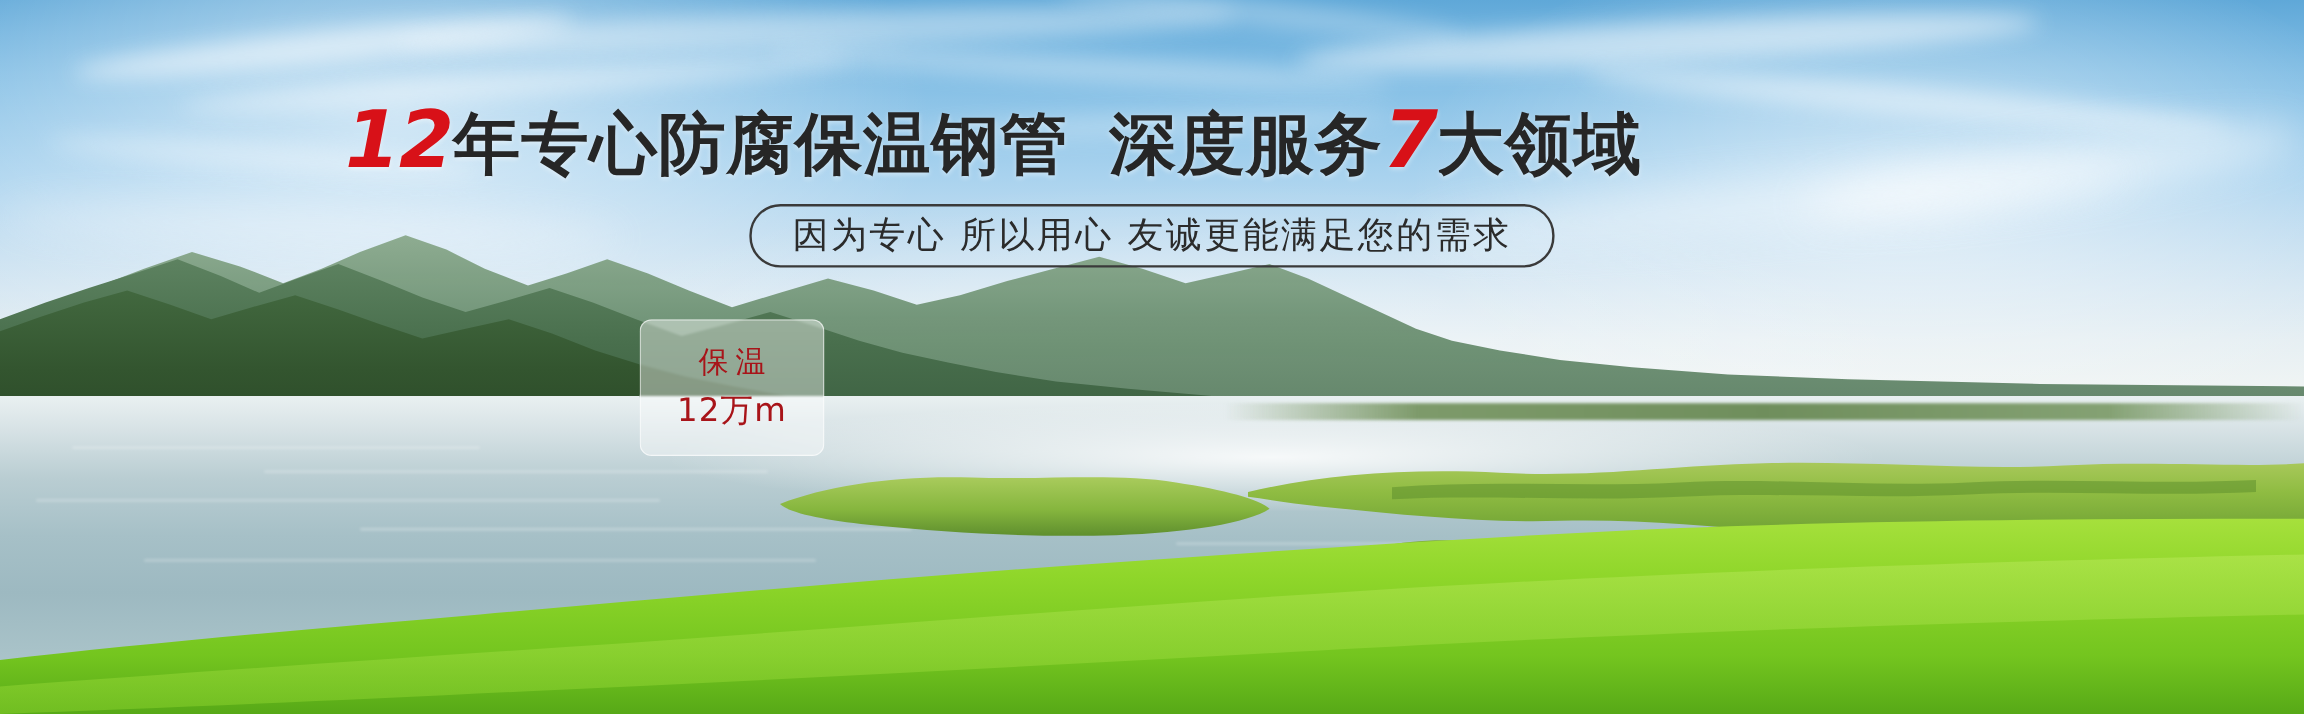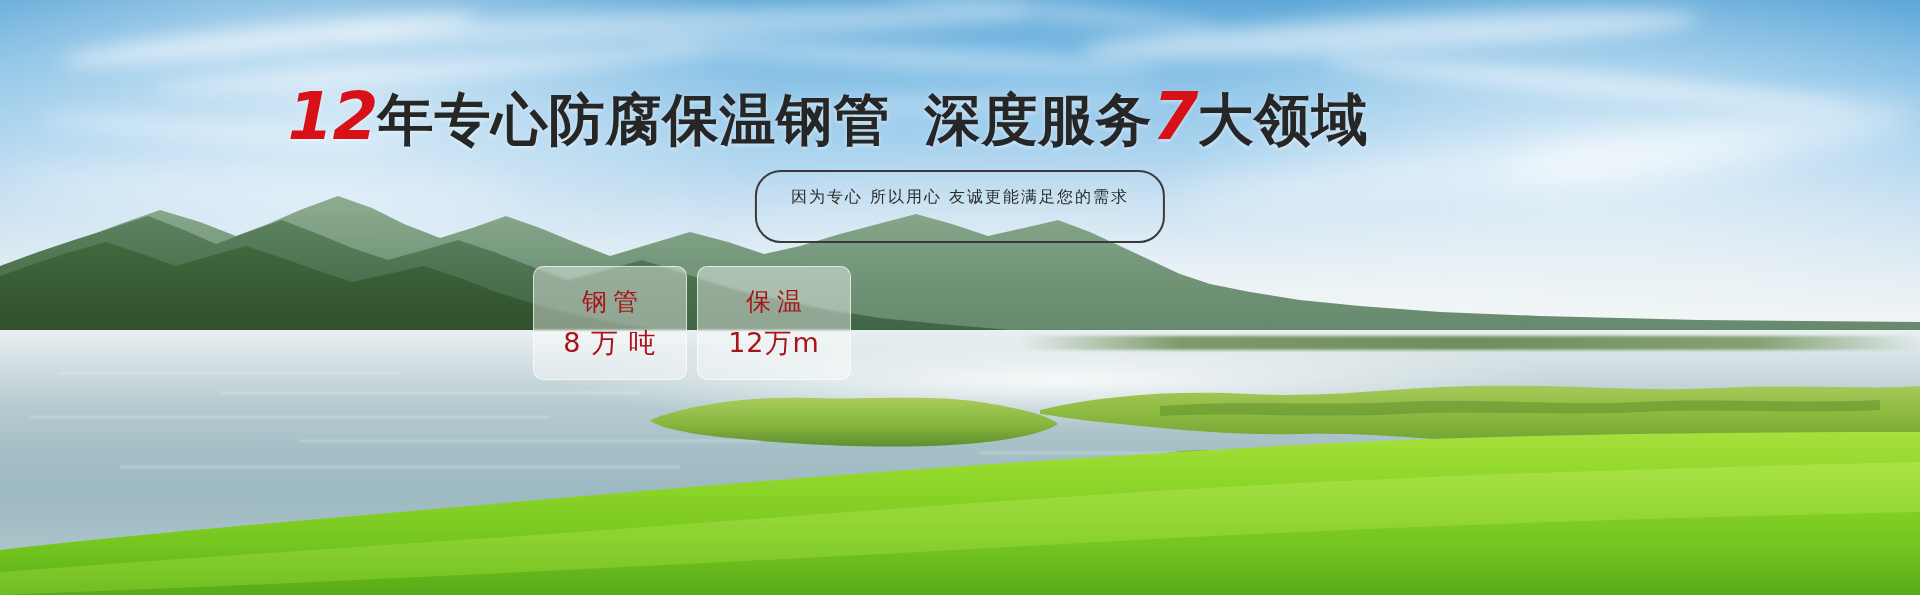--- a/index.html
+++ b/index.html
@@ -188,26 +188,26 @@
   .headline .gap {
     display: inline-block;
     width: 34px;
   }
 
   .subtitle-pill {
     position: absolute;
     left: 50%;
     top: 170px;
     transform: translateX(-50%);
-    padding: 9px 34px 28px;
+    padding: 9px 34px 8px;
     border: 2px solid #3a3a3a;
     border-radius: 26px;
     background: transparent;
     font-family: "DejaVu Sans", "Liberation Sans", sans-serif;
-    font-size: 16px;
+    font-size: 30px;
     line-height: 32px;
     letter-spacing: 2px;
     color: #2b2b2b;
     white-space: nowrap;
   }
 
   
   .cards {
     position: absolute;
     left: 533px;
@@ -394,24 +394,20 @@
   <div class="headline">
     <span class="num">12</span><span>年专心防腐保温钢管</span><span class="gap"></span><span>深度服务</span><span class="num red">7</span><span>大领域</span>
   </div>
 
   <div class="subtitle-pill">
     <span>因为专心  所以用心   友诚更能满足您的需求</span>
   </div>
 
   <div class="cards">
 
-    <div class="card">
-      <div class="cap">钢管</div>
-      <div class="val"><span>8 万 吨</span></div>
-    </div>
 
 
     <div class="card">
       <div class="cap">保温</div>
       <div class="val"><span>12万m</span></div>
     </div>
 
   </div>
 
 </div>

